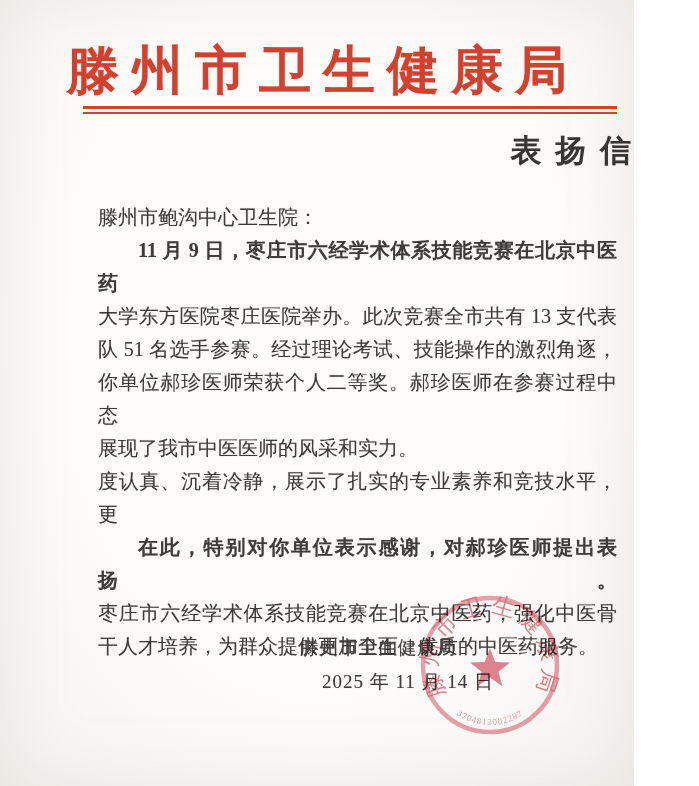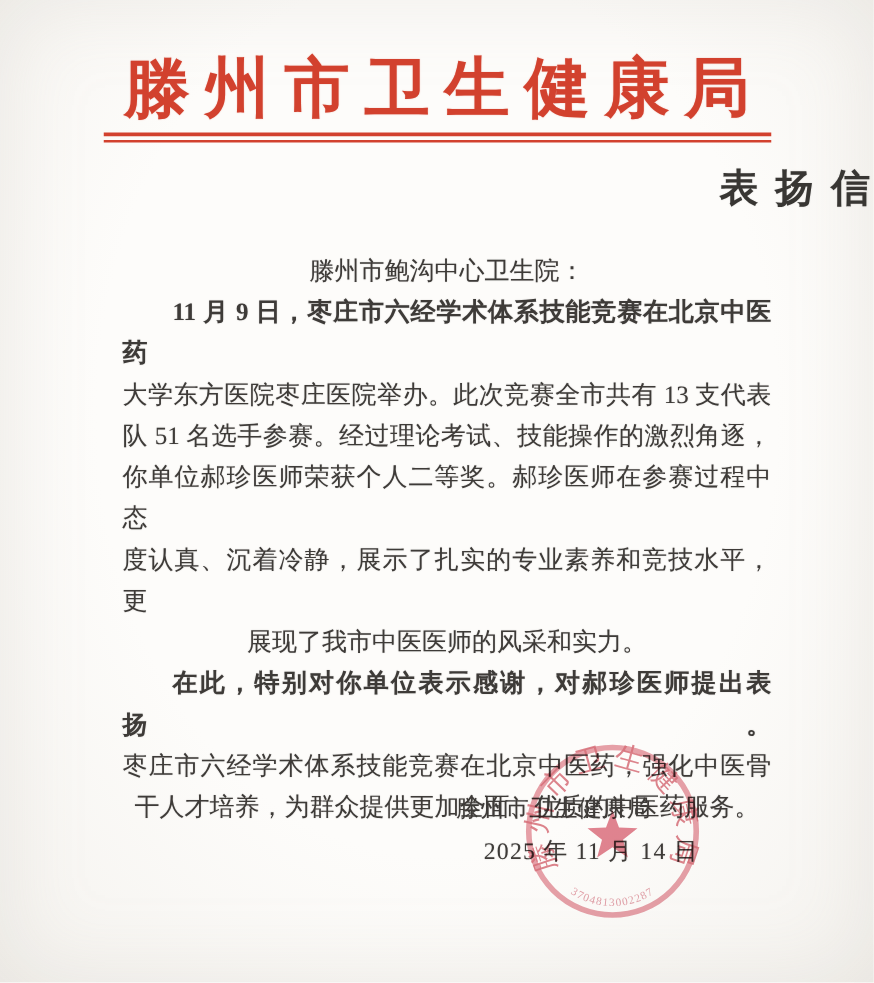--- a/index.html
+++ b/index.html
@@ -3,21 +3,21 @@
 <meta charset="utf-8">
 <style>
   html, body { margin: 0; padding: 0; }
   body {
     width: 699px; height: 786px;
     background: #ffffff;
     font-family: "Liberation Serif", "DejaVu Serif", serif;
   }
   .page {
     position: relative;
-    width: 699px; height: 786px;
+    width: 634px; height: 786px;
     overflow: hidden;
     background-color: var(--paper, #faf9f6);
     background-image: radial-gradient(ellipse at 50% 42%, #fdfcfa 55%, #f4f2ee 100%);
     box-shadow: inset 0 0 70px rgba(178, 172, 160, 0.18);
   }
   
   .letterhead {
     position: absolute; top: 36px; left: 0; right: 0;
     text-align: center; white-space: nowrap;
     font-size: 52px; font-weight: bold;
@@ -43,21 +43,21 @@
   
   .body {
     position: absolute; top: 201px; left: 98px; width: 519px;
     font-size: 20px; line-height: 33px;
     color: var(--ink, #3e3b38);
     text-align: justify;
     text-shadow: 0 0 1px rgba(50, 48, 45, 0.30);
   }
   .body .line { text-align-last: justify; }
   .body .indent { text-indent: 2em; font-weight: bold; }
-  .body .short { text-align: center; text-align-last: auto; }
+  .body .short { text-align: left; text-align-last: auto; }
   
   .signature {
     position: absolute; top: 636px; right: 140px;
     text-align: left;
     font-size: 19px;
     color: var(--ink, #3e3b38);
     text-shadow: 0 0 1px rgba(50, 48, 45, 0.30);
   }
   .sig-org { line-height: 24px; letter-spacing: 0.5px; }
   .sig-date { line-height: 24px; margin-top: 10px; letter-spacing: 1px; margin-left: 22px; }
@@ -85,22 +85,22 @@
   <div class="rule"></div>
 
   <div class="title">表 扬 信</div>
 
   <div class="body">
     <div class="line short">滕州市鲍沟中心卫生院：</div>
     <div class="line indent">11 月 9 日，枣庄市六经学术体系技能竞赛在北京中医药</div>
     <div class="line">大学东方医院枣庄医院举办。此次竞赛全市共有 13 支代表</div>
     <div class="line">队 51 名选手参赛。经过理论考试、技能操作的激烈角逐，</div>
     <div class="line">你单位郝珍医师荣获个人二等奖。郝珍医师在参赛过程中态</div>
+    <div class="line short">展现了我市中医医师的风采和实力。</div>
     <div class="line">度认真、沉着冷静，展示了扎实的专业素养和竞技水平，更</div>
-    <div class="line short">展现了我市中医医师的风采和实力。</div>
     <div class="line indent">在此，特别对你单位表示感谢，对郝珍医师提出表扬。</div>
     <div class="line">枣庄市六经学术体系技能竞赛在北京中医药，强化中医骨</div>
     <div class="line short">干人才培养，为群众提供更加全面、优质的中医药服务。</div>
   </div>
 
   <div class="signature">
     <div class="sig-org">滕州市卫生健康局</div>
     <div class="sig-date">2025 年 11 月 14 日</div>
   </div>
 

